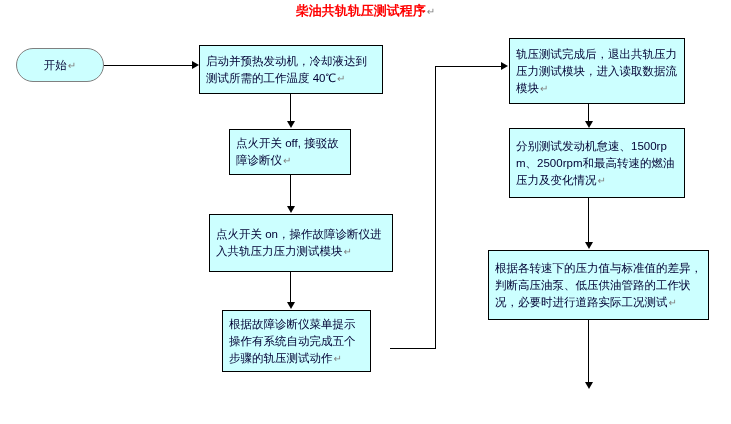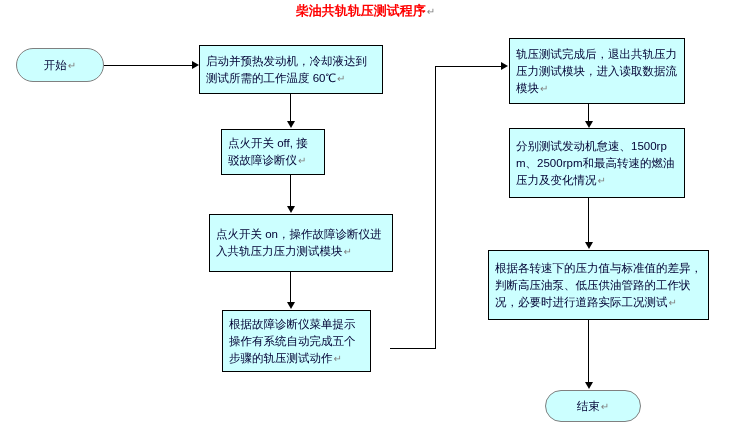--- a/index.html
+++ b/index.html
@@ -101,27 +101,27 @@
   <div class="title"><span>柴油共轨轨压测试程序</span><span class="pilcrow">↵</span></div>
 
   <div class="node terminator" style="left:16px; top:48px; width:88px; height:34px;">
     <span class="txt"><span>开始</span><span class="pilcrow">↵</span></span>
   </div>
 
   <div class="ln ln-h" style="left:104px; top:65px; width:88px;"></div>
   <div class="arrow arrow-right" style="left:192px; top:61px;"></div>
 
   <div class="node process" style="left:199px; top:45px; width:184px; height:49px;">
-    <span class="txt"><span>启动并预热发动机，冷却液达到测试所需的工作温度 60℃</span><span class="pilcrow">↵</span></span>
+    <span class="txt"><span>启动并预热发动机，冷却液达到测试所需的工作温度 40℃</span><span class="pilcrow">↵</span></span>
   </div>
 
   <div class="ln ln-v" style="left:290px; top:94px; height:28px;"></div>
   <div class="arrow arrow-down" style="left:287px; top:121px;"></div>
 
-  <div class="node process" style="left:221px; top:129px; width:104px; height:46px;">
+  <div class="node process" style="left:229px; top:129px; width:122px; height:46px;">
     <span class="txt"><span>点火开关 off, 接驳故障诊断仪</span><span class="pilcrow">↵</span></span>
   </div>
 
   <div class="ln ln-v" style="left:290px; top:175px; height:32px;"></div>
   <div class="arrow arrow-down" style="left:287px; top:206px;"></div>
 
   <div class="node process" style="left:209px; top:214px; width:184px; height:58px;">
     <span class="txt"><span>点火开关 on，操作故障诊断仪进入共轨压力压力测试模块</span><span class="pilcrow">↵</span></span>
   </div>
 
@@ -151,17 +151,14 @@
   <div class="ln ln-v" style="left:588px; top:198px; height:45px;"></div>
   <div class="arrow arrow-down" style="left:585px; top:242px;"></div>
 
   <div class="node process" style="left:488px; top:250px; width:221px; height:70px;align-items:center;">
     <span class="txt"><span>根据各转速下的压力值与标准值的差异，判断高压油泵、低压供油管路的工作状况，必要时进行道路实际工况测试</span><span class="pilcrow">↵</span></span>
   </div>
 
   <div class="ln ln-v" style="left:588px; top:320px; height:63px;"></div>
   <div class="arrow arrow-down" style="left:585px; top:382px;"></div>
 
-  <div class="node terminator" style="left:545px; top:390px; width:96px; height:32px;">
-    <span class="txt"><span>结束</span><span class="pilcrow">↵</span></span>
-  </div>
 
 </div>
 
 </body></html>

